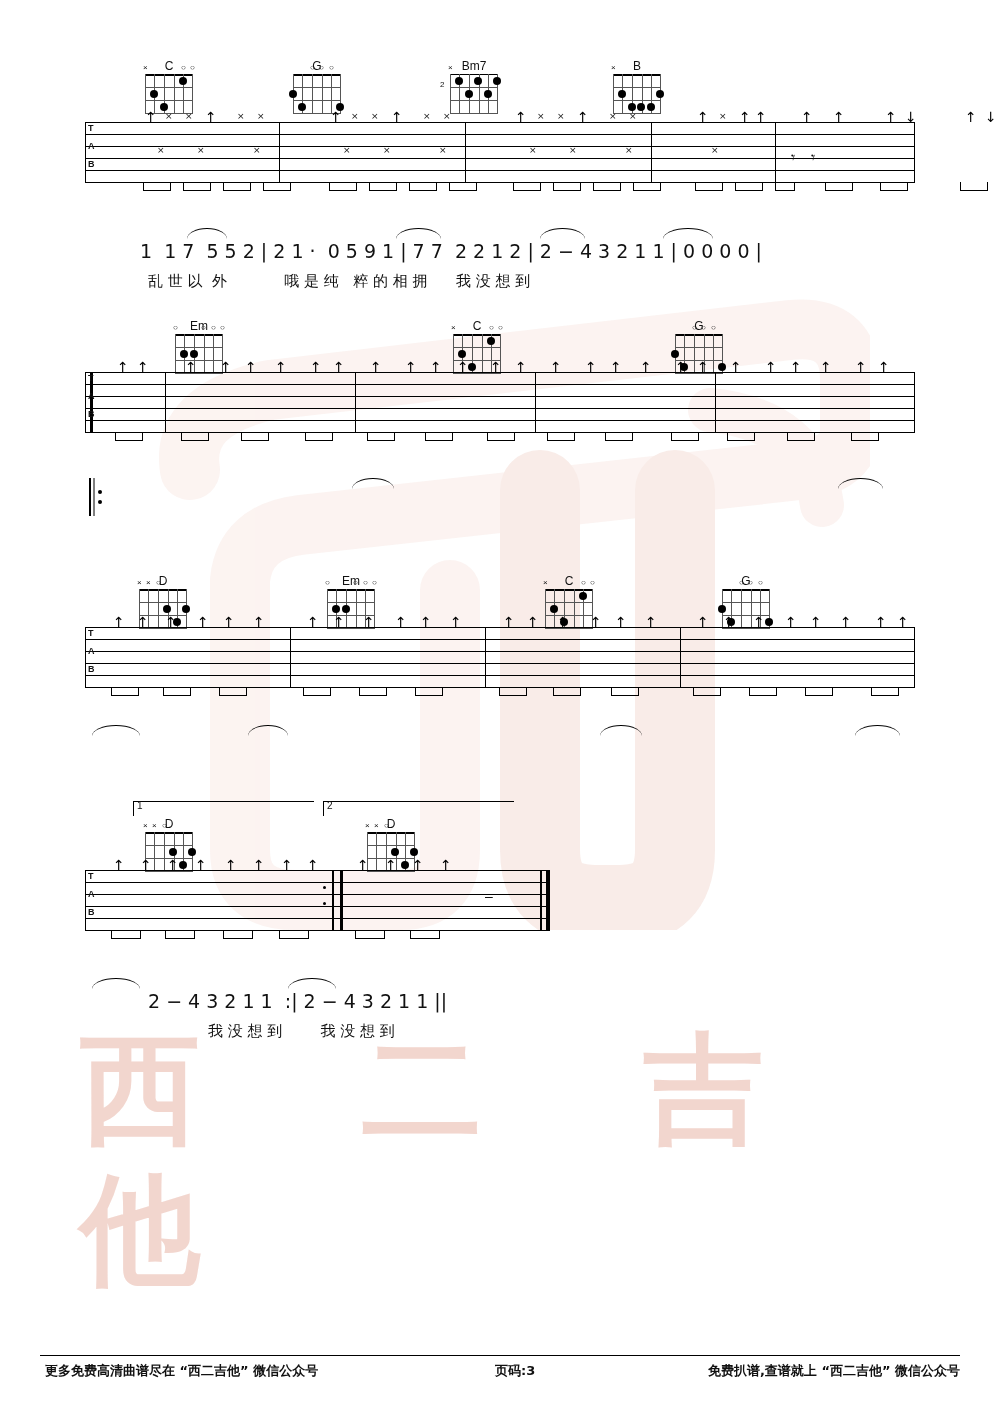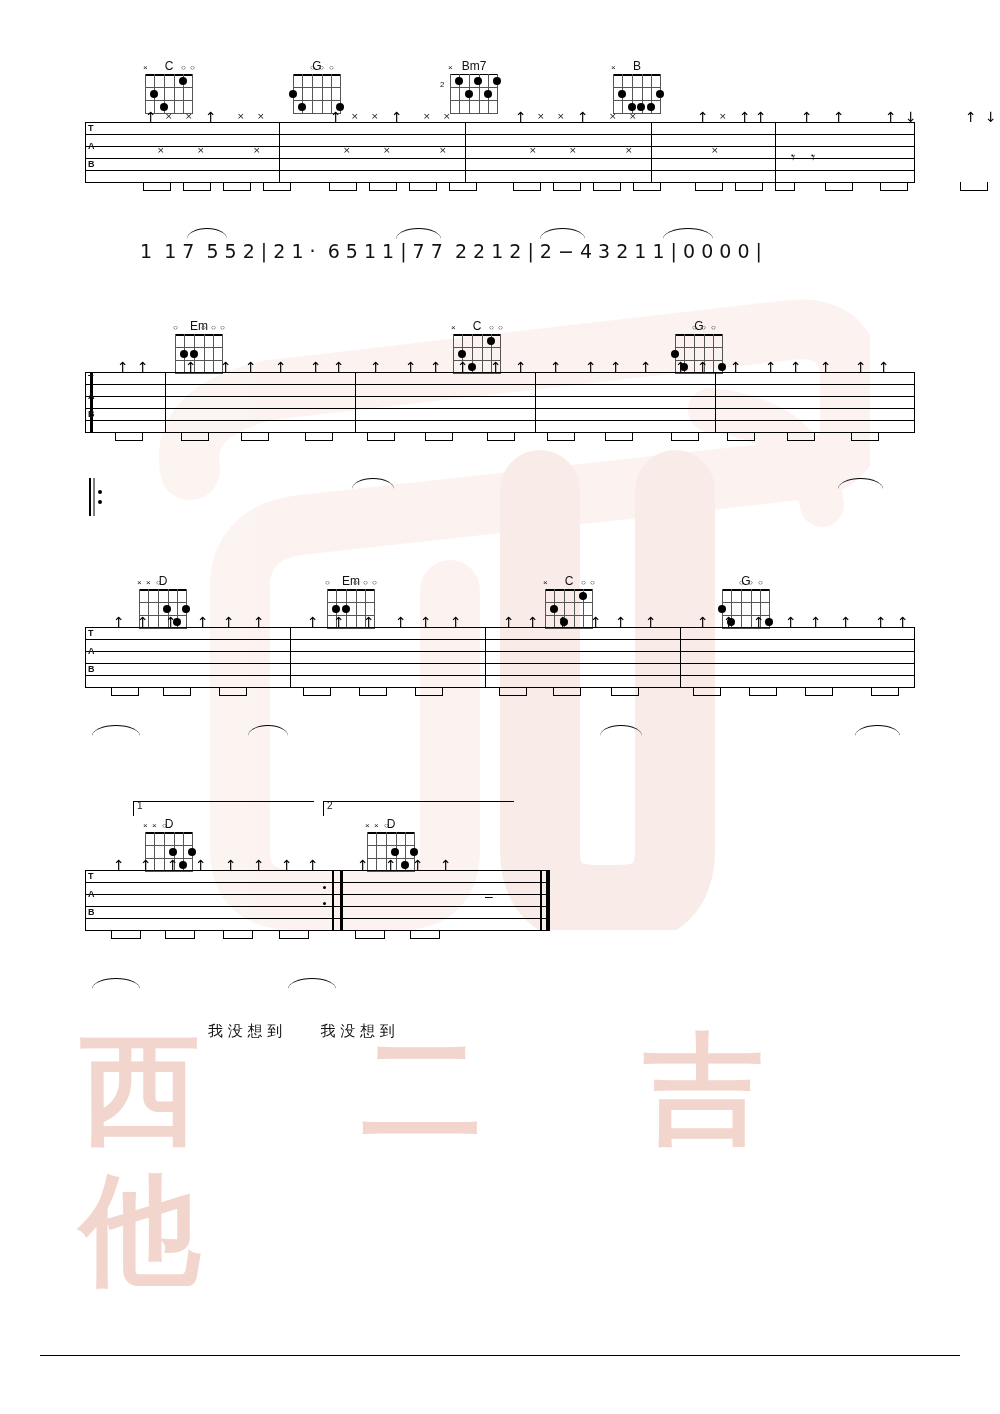--- a/index.html
+++ b/index.html
@@ -235,21 +235,22 @@
       <div class="beam" style="left:740px;top:60px;width:26px;height:8px"></div>
       <div class="beam" style="left:795px;top:60px;width:26px;height:8px"></div>
       <div class="beam" style="left:875px;top:60px;width:26px;height:8px"></div>
     </div>
 
     <div class="slur" style="left:187px;top:228px;width:40px;"></div>
     <div class="slur" style="left:396px;top:228px;width:45px;"></div>
     <div class="slur" style="left:540px;top:228px;width:45px;"></div>
     <div class="slur" style="left:663px;top:228px;width:50px;"></div>
 
-    <div class="numline" style="left:140px;top:240px;">1  1 7  5 5 2 | 2 1 ·  6 5 1 1 | 7 7  2 2 1 2 | 2 − 4 3 2 1 1 | 0 0 0 0 |</div>
+    <div class="numline" style="left:140px;top:240px;">1  1 7  5 5 2 | 2 1 ·  0 5 9 1 | 7 7  2 2 1 2 | 2 − 4 3 2 1 1 | 0 0 0 0 |</div>
+    <div class="lyricline" style="left:148px;top:272px;">乱 世 以  外            哦 是 纯   粹 的 相 拥      我 没 想 到</div>
   </div>
 
   <div class="system" style="top:310px;height:255px;">
     <div class="chord" style="left:170px;top:10px;">
       <div class="cname">Em</div>
       <div class="grid">
         <div class="nut"></div>
         <div class="hline" style="top:13px"></div>
           <div class="hline" style="top:26px"></div>
           <div class="hline" style="top:39px"></div>
@@ -619,18 +620,24 @@
       <div class="beam" style="left:194px;top:60px;width:28px;height:8px"></div>
       <div class="beam" style="left:270px;top:60px;width:28px;height:8px"></div>
       <div class="beam" style="left:325px;top:60px;width:28px;height:8px"></div>
       <div class="dot" style="position:absolute;left:238px;top:16px;width:3px;height:3px;border-radius:50%;background:#000"></div>
       <div class="dot" style="position:absolute;left:238px;top:32px;width:3px;height:3px;border-radius:50%;background:#000"></div>
     </div>
 
     <div class="slur" style="left:92px;top:178px;width:48px;"></div>
     <div class="slur" style="left:288px;top:178px;width:48px;"></div>
 
+    <div class="numline" style="left:148px;top:190px;">2 − 4 3 2 1 1  :| 2 − 4 3 2 1 1 ||</div>
     <div class="lyricline" style="left:208px;top:222px;">我 没 想 到        我 没 想 到</div>
   </div>
 
   <div class="rule"></div>
+  <div class="footer">
+    <div class="fl">更多免费高清曲谱尽在 “西二吉他” 微信公众号</div>
+    <div class="fc">页码:3</div>
+    <div class="fr">免费扒谱,查谱就上 “西二吉他” 微信公众号</div>
+  </div>
 
 </div>
 
 </body></html>

